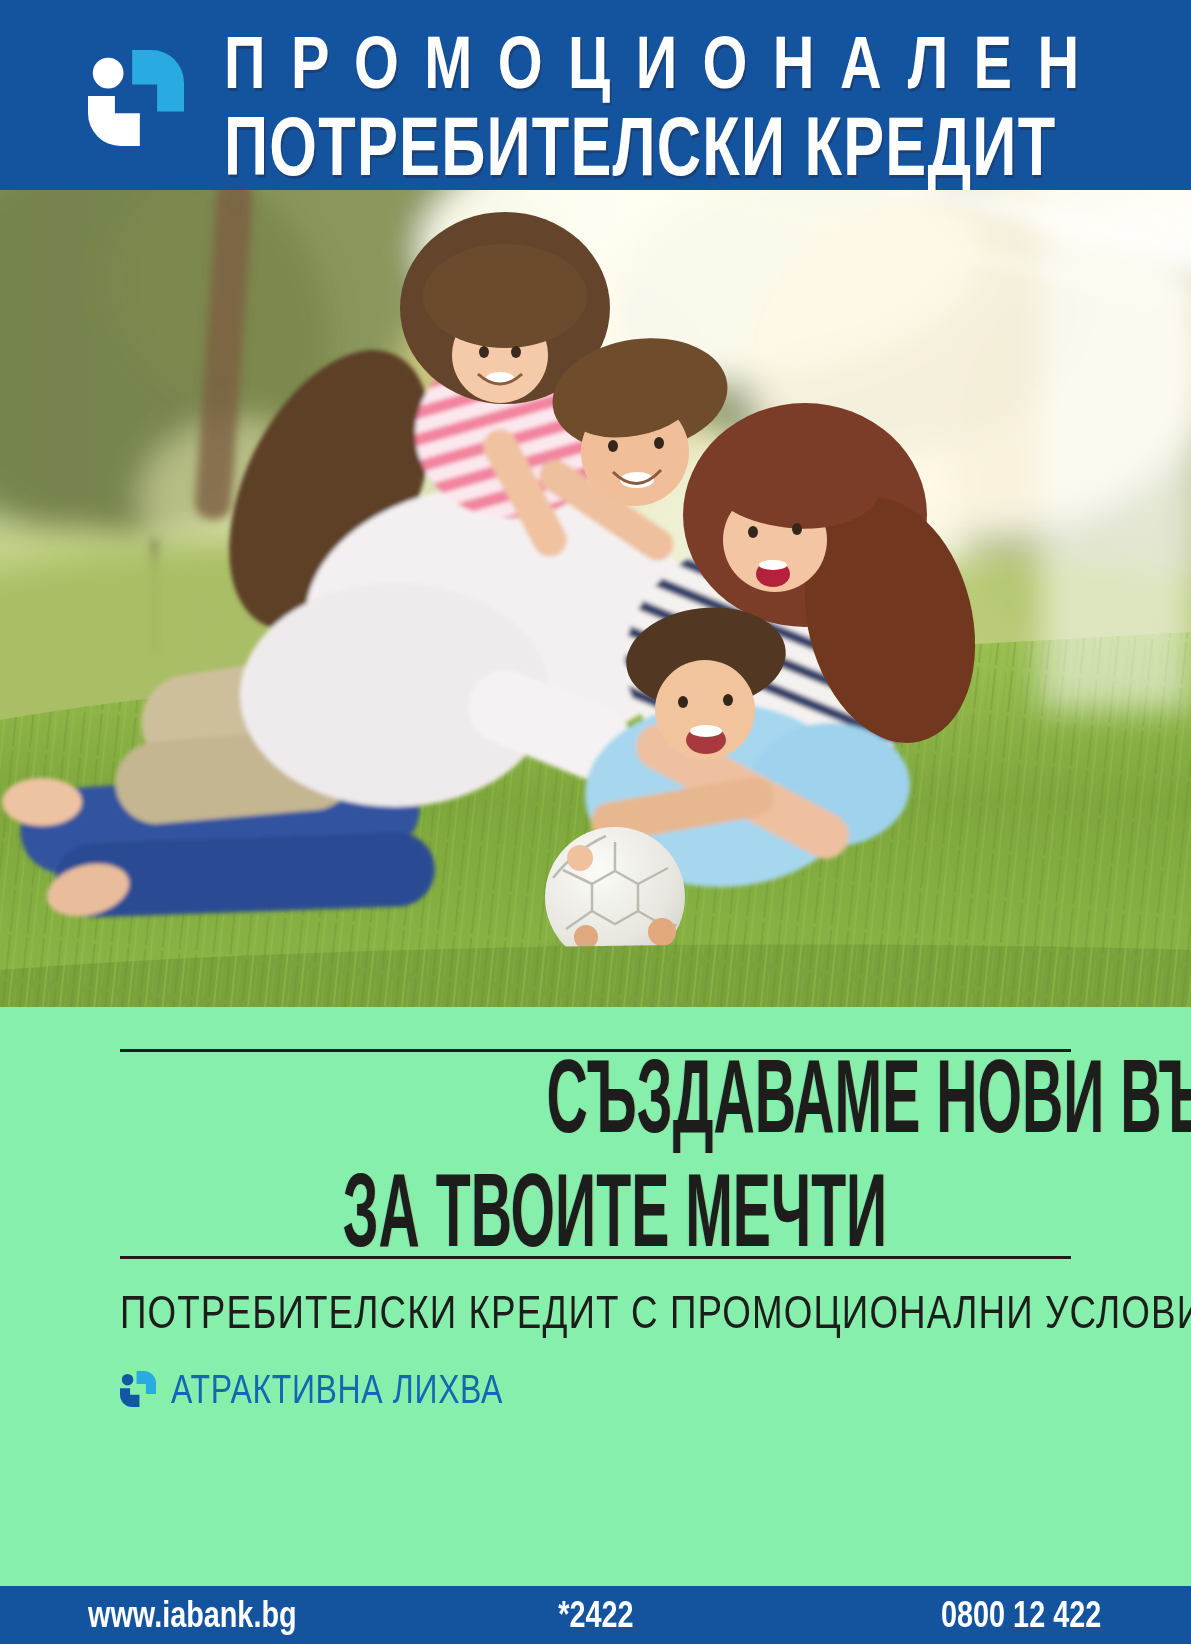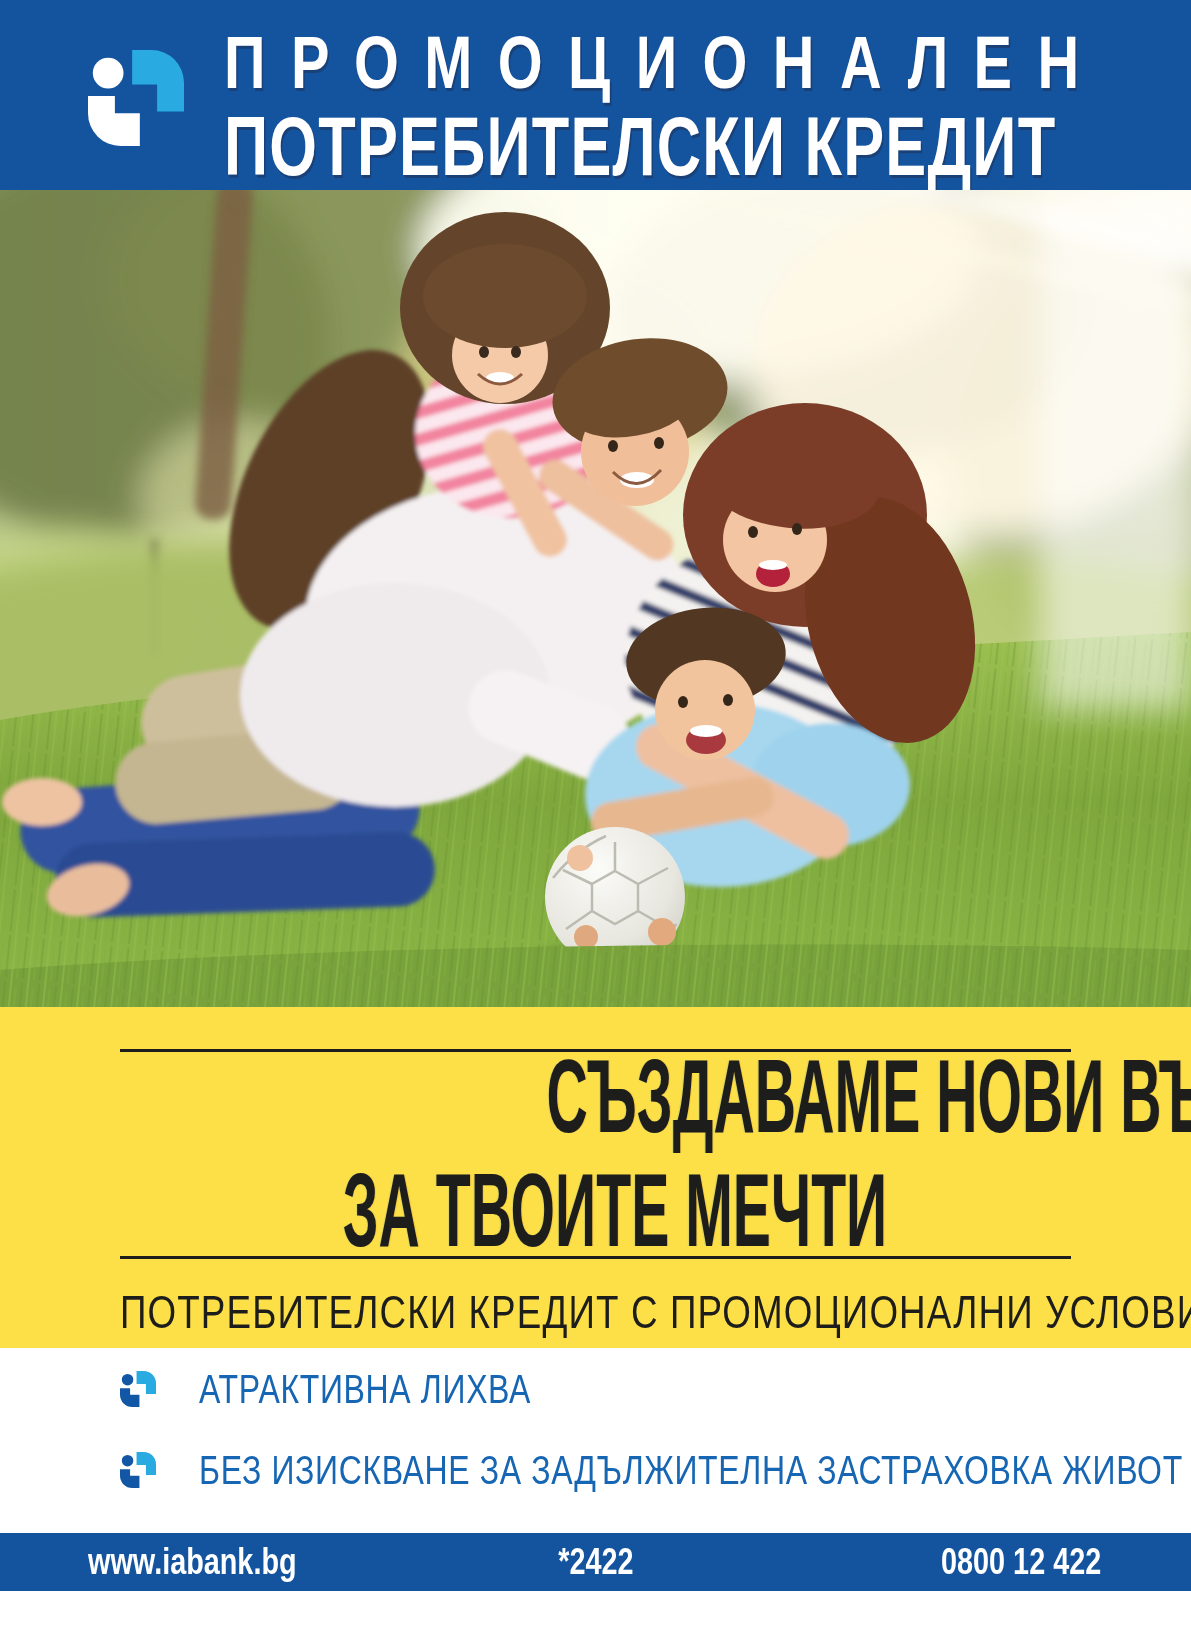--- a/index.html
+++ b/index.html
@@ -2,21 +2,21 @@
 <html><head>
 <meta charset="utf-8">
 <style>
   html, body {
     margin: 0; padding: 0;
     width: 1191px; height: 1644px;
     background: #ffffff;
     font-family: "Liberation Sans", sans-serif;
     overflow: hidden;
   }
-  .page { width: 1191px; height: 1348px; display: flex; flex-direction: column; background:#fde047; }
+  .page { width: 1191px; height: 1644px; display: flex; flex-direction: column; background:#86efac; }
 
   
   .header {
     position: relative;
     height: 190px;
     background: #14549e;
     flex: 0 0 auto;
   }
   .logo-mark { position: absolute; left: 88px; top: 50px; width: 96px; height: 96px; }
   .header-titles { position: absolute; left: 224px; top: 26px; color: #ffffff; }
@@ -56,21 +56,21 @@
   .headline .line2 { margin-top: 40px; text-align: center; }
   .subheading-wrap { margin-top: 30px; }
   .subheading {
     display: inline-block; white-space: nowrap;
     color: #1d1d1b;
     font-size: 46px; font-weight: normal; line-height: 1;
     letter-spacing: 0.03em;
     transform: scaleX(0.80); transform-origin: left center;
   }
   .bullets { margin-top: 36px; }
-  .bullet { display: flex; align-items: center; height: 36px; margin-bottom: 45px; gap: 28px; }
+  .bullet { display: flex; align-items: center; height: 36px; margin-bottom: 45px; }
   .bullet-icon { width: 36px; height: 36px; flex: 0 0 auto; margin-right: 15px; }
   .bullet-label {
     display: inline-block; white-space: nowrap;
     color: #1766b3;
     font-size: 40px; line-height: 1; letter-spacing: 0.02em;
     transform: scaleX(0.80); transform-origin: left center;
   }
 
   
   .footer {
@@ -290,28 +290,20 @@
 
     <div class="bullets">
       <div class="bullet">
         <svg class="bullet-icon" viewBox="0 0 100 100" aria-hidden="true">
           <circle cx="21" cy="24" r="16" fill="#1157a5"></circle>
           <path d="M46,0 H66 A34,34 0 0 1 100,34 V64 H72 V36 H46 Z" fill="#29abe2"></path>
           <path d="M54,100 H34 A34,34 0 0 1 0,66 V48 H28 V66 H54 Z" fill="#1157a5"></path>
         </svg>
         <span class="bullet-label">АТРАКТИВНА ЛИХВА</span>
       </div>
-      <div class="bullet">
-        <svg class="bullet-icon" viewBox="0 0 100 100" aria-hidden="true">
-          <circle cx="21" cy="24" r="16" fill="#1157a5"></circle>
-          <path d="M46,0 H66 A34,34 0 0 1 100,34 V64 H72 V36 H46 Z" fill="#29abe2"></path>
-          <path d="M54,100 H34 A34,34 0 0 1 0,66 V48 H28 V66 H54 Z" fill="#1157a5"></path>
-        </svg>
-        <span class="bullet-label">БЕЗ ИЗИСКВАНЕ ЗА ЗАДЪЛЖИТЕЛНА ЗАСТРАХОВКА ЖИВОТ</span>
-      </div>
     </div>
   </div>
 
   <div class="footer">
     <span class="f-item f-left">www.iabank.bg</span>
     <span class="f-item f-center">*2422</span>
     <span class="f-item f-right">0800 12 422</span>
   </div>
 
 </div>

